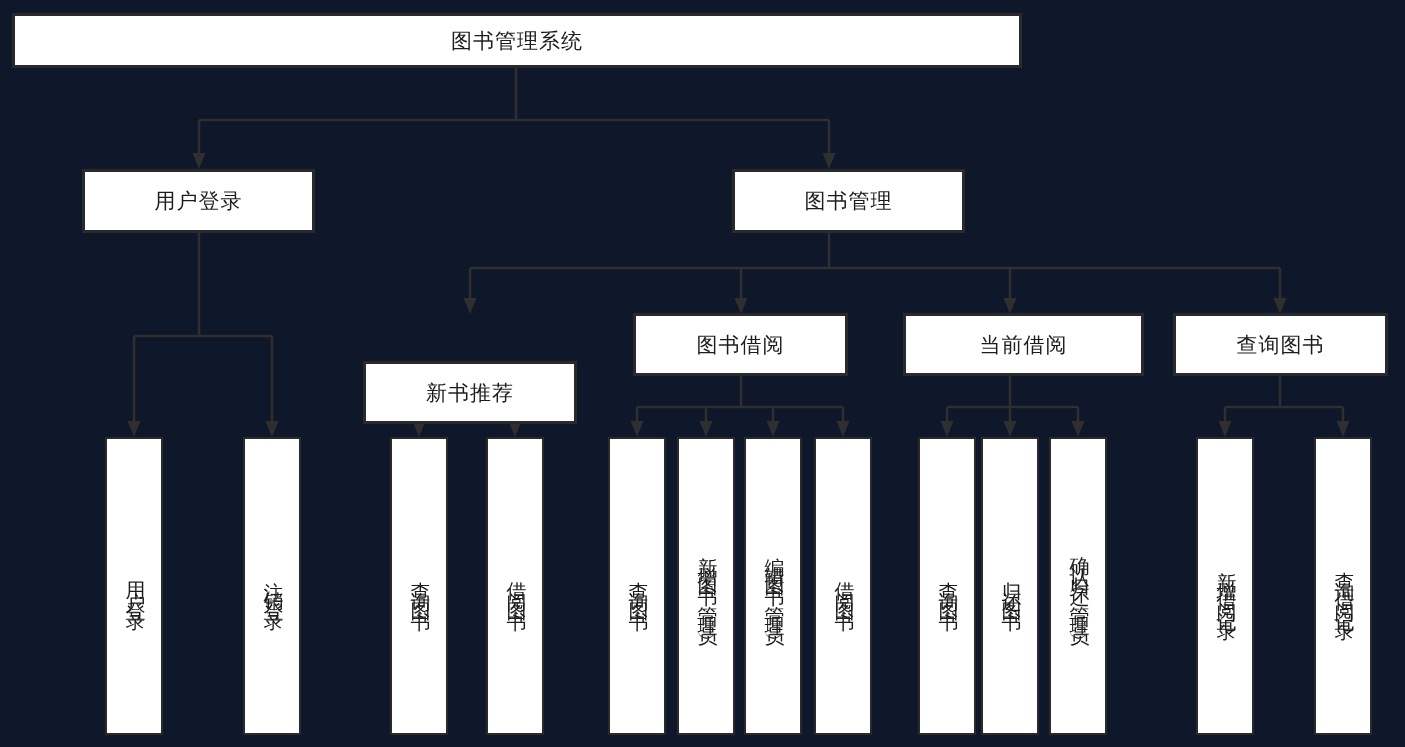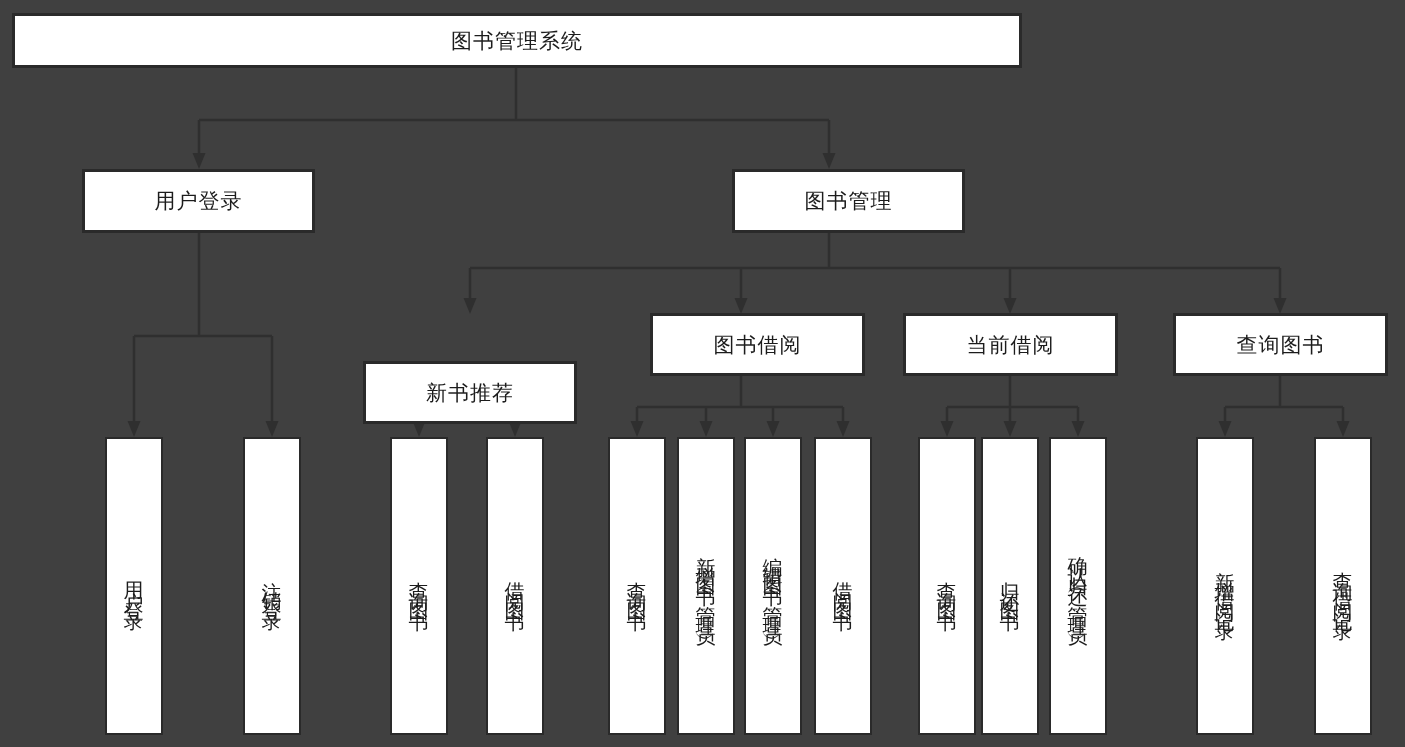--- a/index.html
+++ b/index.html
@@ -1,39 +1,39 @@
 <!DOCTYPE html>
 <html><head>
 <meta charset="utf-8">
 <style>
   html,body{margin:0;padding:0;background:#ffffff;}
   #stage{
-    position:relative;width:1405px;height:747px;background:#404040;overflow:hidden;
-    font-family:Liberation Sans, sans-serif;color:#1c1c1c;
+    position:relative;width:1405px;height:747px;background:#0f172a;overflow:hidden;
+    font-family:Liberation Mono, monospace;color:#1c1c1c;
   }
   #wires{position:absolute;left:0;top:0;width:1405px;height:747px;}
   .box{
     position:absolute;background:#ffffff;border:3px solid #2a2a2a;box-sizing:border-box;
     display:flex;align-items:center;justify-content:center;text-align:center;
   }
   .hbox{font-size:21px;letter-spacing:1px;}
   .vbox{
     border-width:2.5px;
     writing-mode:vertical-rl;text-orientation:mixed;
     font-size:20px;letter-spacing:10px;line-height:1;
   }
   
   #b-root{left:12px;top:13px;width:1010px;height:55px;}
   
   #b-login{left:82px;top:169px;width:233px;height:64px;}
   #b-mgmt{left:732px;top:169px;width:233px;height:64px;}
   
   #b-newbook{left:363px;top:313px;width:214px;height:63px;margin-top:48px;}
-  #b-borrow{left:633px;top:313px;width:215px;height:63px;margin-left:17px;}
-  #b-current{left:903px;top:313px;width:215px;height:63px;}
+  #b-borrow{left:633px;top:313px;width:215px;height:63px;}
+  #b-current{left:903px;top:313px;width:241px;height:63px;}
   #b-record{left:1173px;top:313px;width:215px;height:63px;}
   
   .leaf{top:437px;width:58px;height:298px;}
   #l-a1{left:105px;} #l-a2{left:243px;}
   #l-b1{left:390px;} #l-b2{left:486px;}
   #l-c1{left:608px;} #l-c2{left:677px;} #l-c3{left:744px;} #l-c4{left:814px;}
   #l-d1{left:918px;} #l-d2{left:981px;} #l-d3{left:1049px;}
   #l-e1{left:1196px;} #l-e2{left:1314px;}
   #watermark{
     position:absolute;right:3px;bottom:4px;font-size:20px;color:#9f9f9f;

